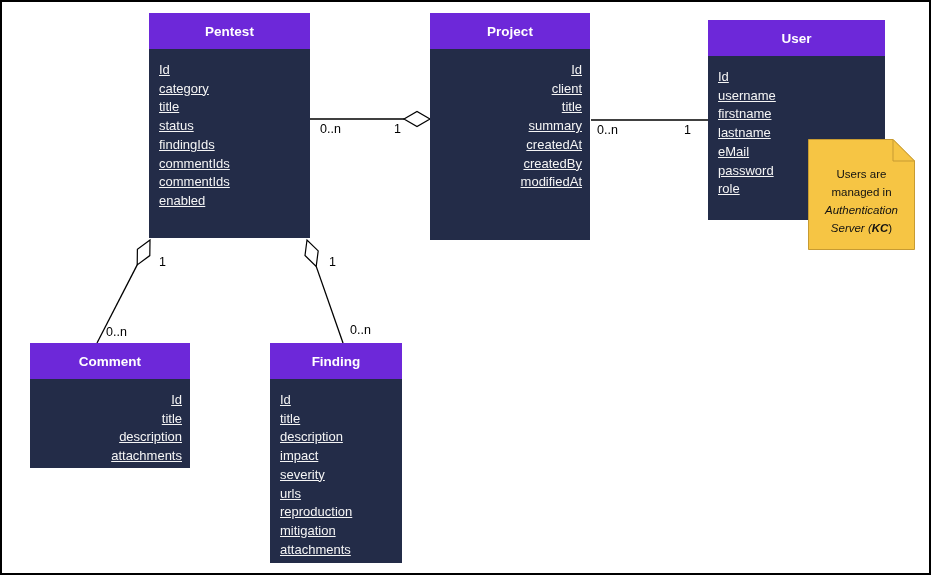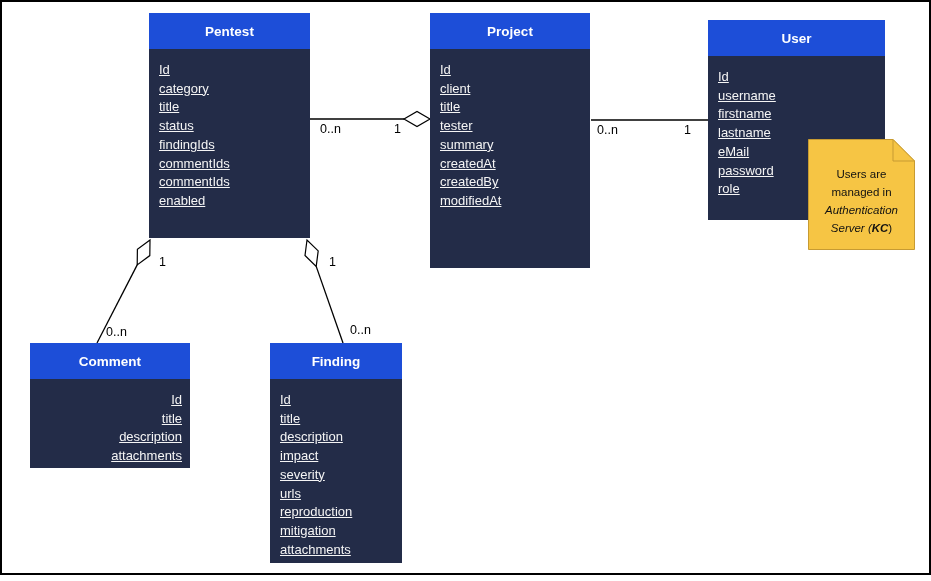--- a/index.html
+++ b/index.html
@@ -32,21 +32,21 @@
   }
   .entity {
     position: absolute;
     box-sizing: border-box;
     background: #232C48;
     color: #f5f5f5;
     z-index: 2;
   }
   .entity-header {
     height: 36px;
-    background: #1d4ed8;
+    background: #6d28d9;
     color: #ffffff;
     display: flex;
     align-items: center;
     justify-content: center;
     font-weight: bold;
     font-size: 13.5px;
   }
   .entity-fields {
     padding: 12px 8px 0 10px;
     font-size: 13px;
@@ -123,27 +123,26 @@
         <div class="field">category</div>
         <div class="field">title</div>
         <div class="field">status</div>
         <div class="field">findingIds</div>
         <div class="field">commentIds</div>
         <div class="field">commentIds</div>
         <div class="field">enabled</div>
       </div>
   </div>
 
-  <div class="entity" style="left:430px; top:13px; width:160px; height:255px;">
+  <div class="entity" style="left:430px; top:13px; width:160px; height:227px;text-align:right;">
     <div class="entity-header">Project</div>
     <div class="entity-fields">
         <div class="field">Id</div>
         <div class="field">client</div>
         <div class="field">title</div>
-        <div class="field">tester</div>
         <div class="field">summary</div>
         <div class="field">createdAt</div>
         <div class="field">createdBy</div>
         <div class="field">modifiedAt</div>
       </div>
   </div>
 
   <div class="entity" style="left:708px; top:20px; width:177px; height:200px;">
     <div class="entity-header">User</div>
     <div class="entity-fields">

